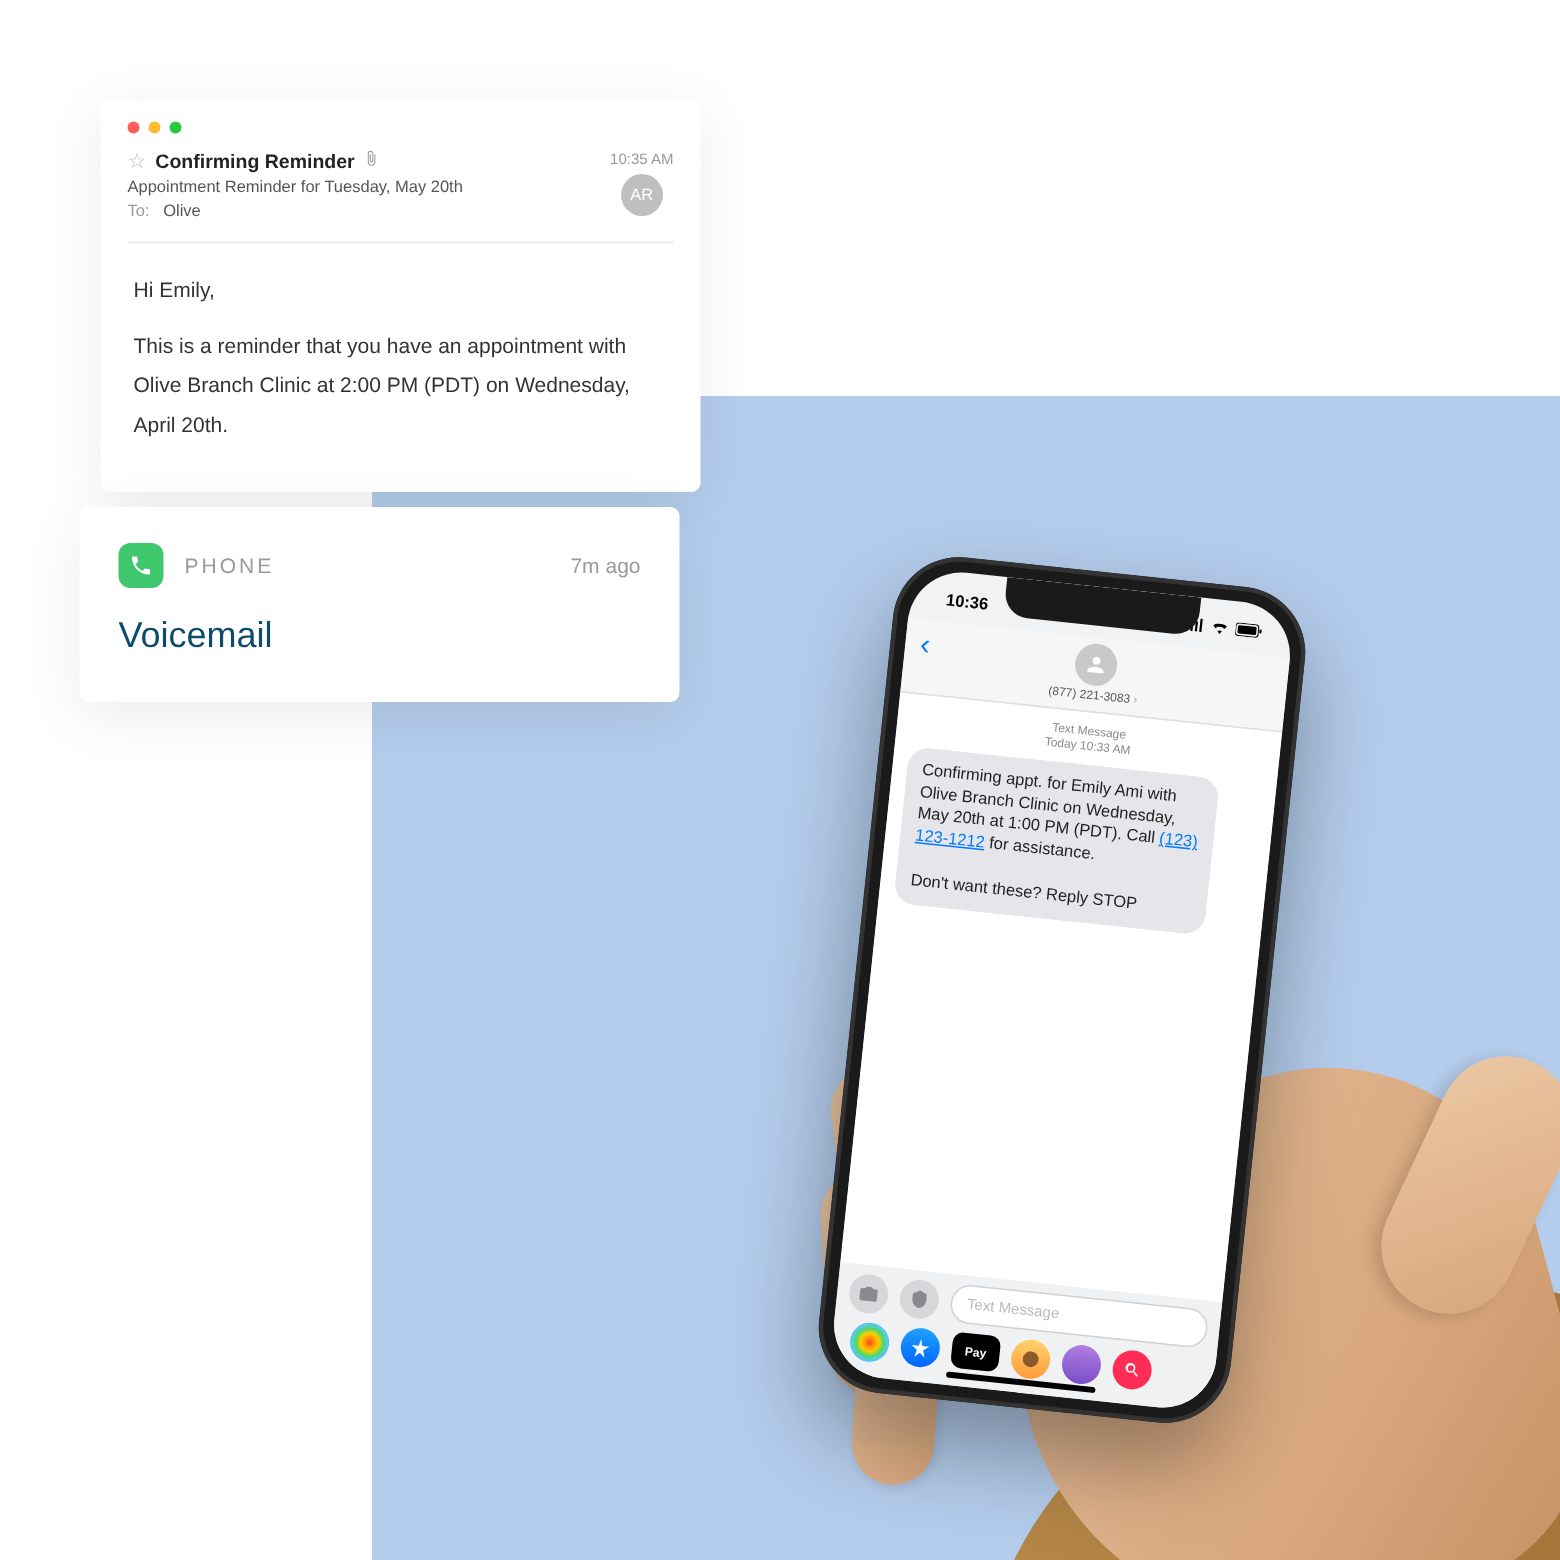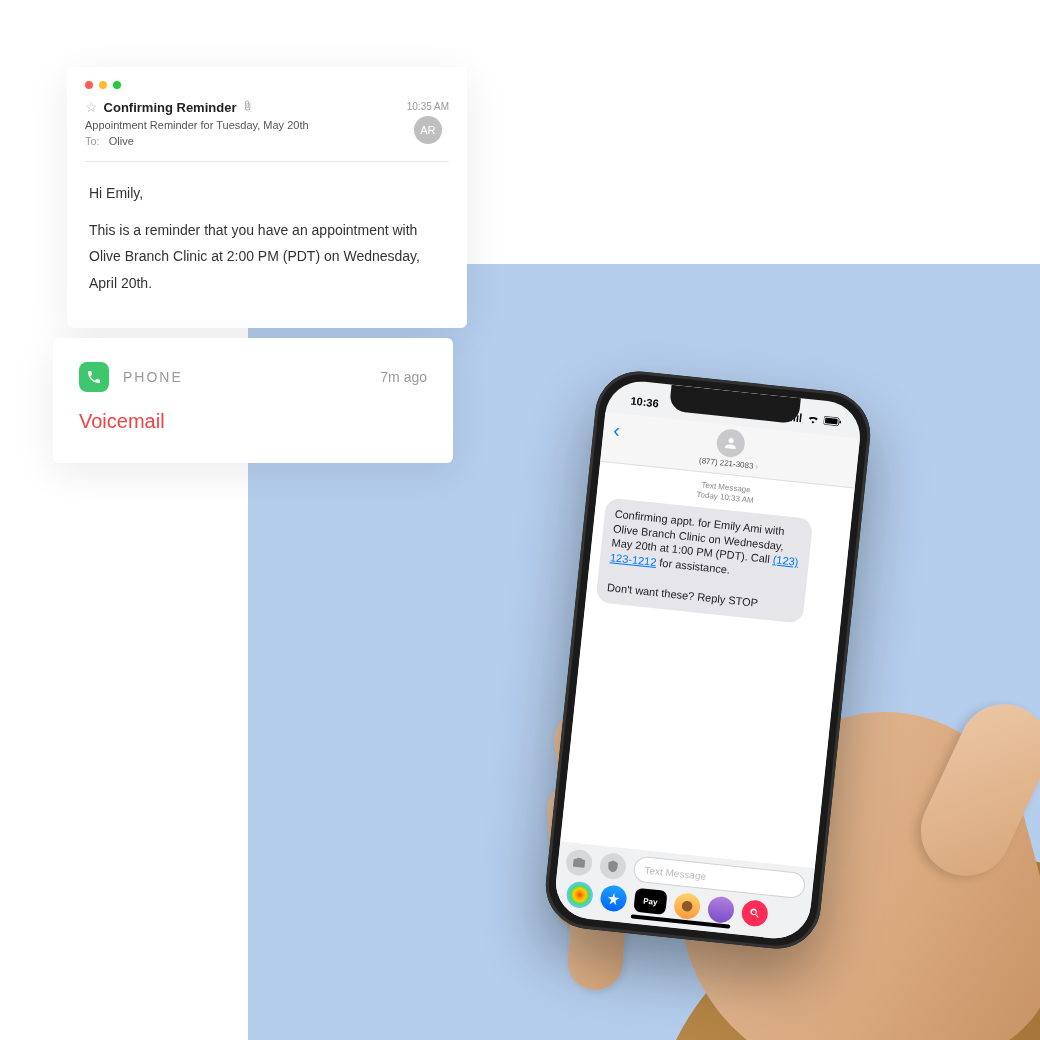--- a/index.html
+++ b/index.html
@@ -135,22 +135,22 @@
     font-size: 14px;
     color: #9a9a9a;
   }
   .notif-number {
     font-size: 22px;
     font-weight: 600;
     color: #222;
     letter-spacing: 0.3px;
   }
   .notif-sub {
-    font-size: 20px;
-    color: #ef4444;
+    font-size: 24px;
+    color: #0c4a6e;
     margin-top: 4px;
     font-weight: 300;
   }
 
   
   .hand-wrap {
     position: absolute;
     top: 360px;
     left: 440px;
     width: 600px;

